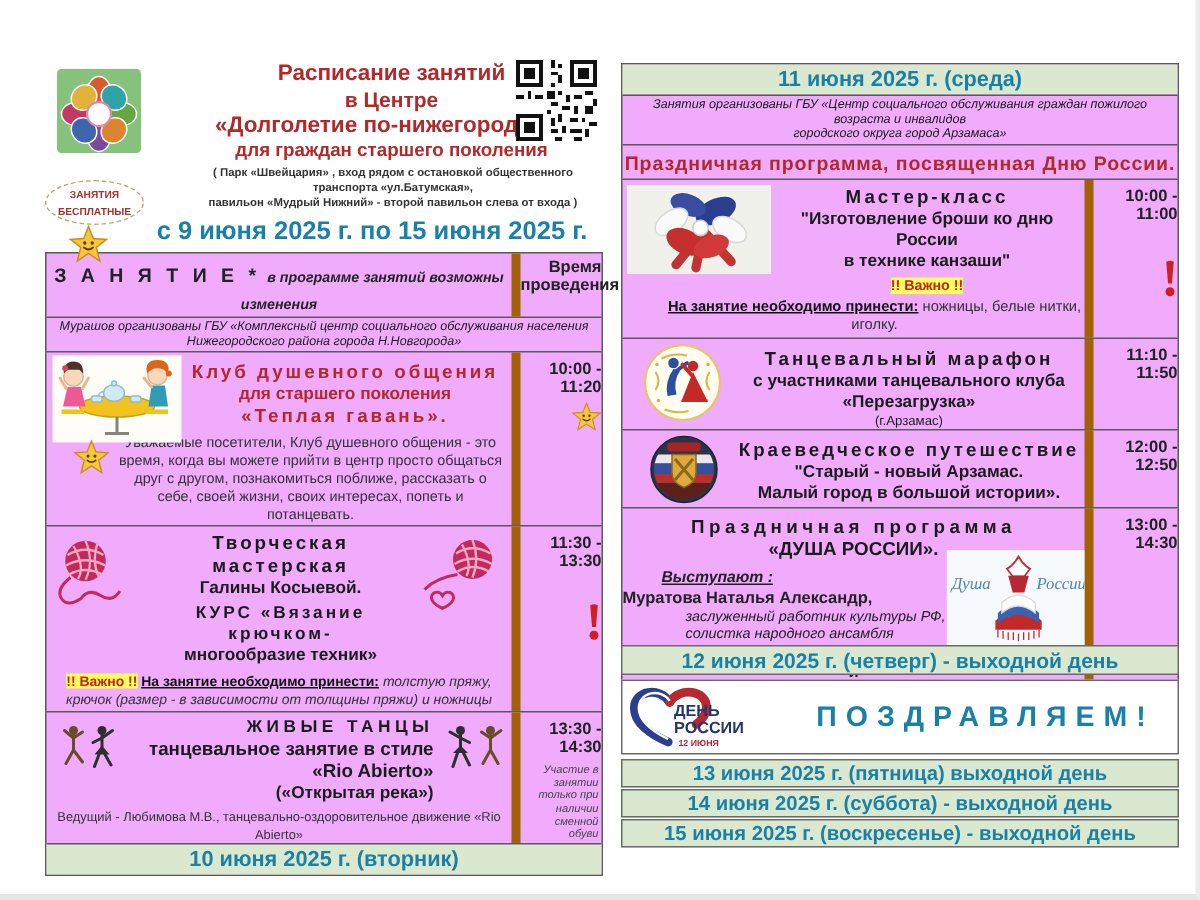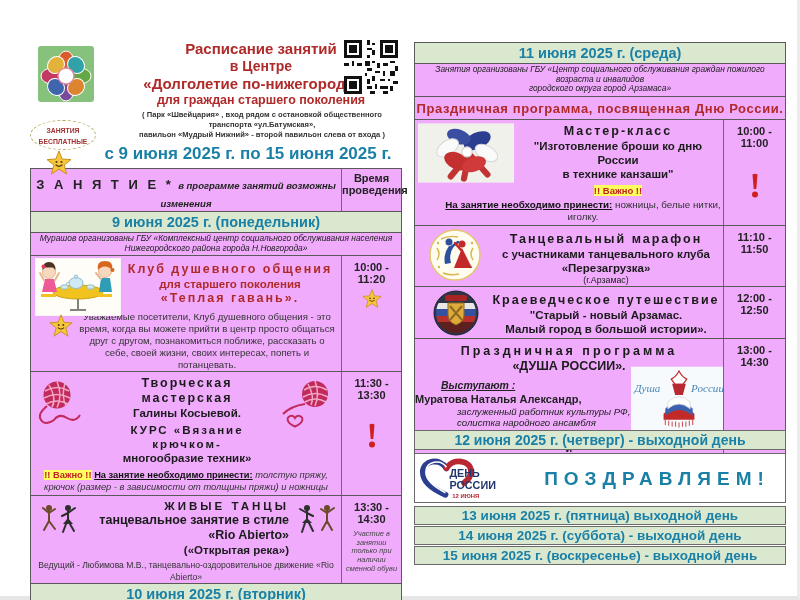--- a/index.html
+++ b/index.html
@@ -25,21 +25,21 @@
 
   
   .tbl{position:absolute;left:0;width:372px;border:1.5px solid #5a5a5a;background:#f0abfc;box-sizing:border-box;}
   .tbl-left{top:132px;}
   .tbl-right{top:0;}
   .trow{display:grid;border-top:1px solid #5a5a5a;}
   .trow:first-child{border-top:none;}
   .gl{grid-template-columns:1fr 60px;}
   .gr{grid-template-columns:1fr 62px;}
   .cmain{position:relative;box-sizing:border-box;overflow:hidden;}
-  .ctime{border-left:1px solid #a16207;text-align:center;font-weight:bold;font-size:11px;padding-top:5px;box-sizing:border-box;}
+  .ctime{border-left:6px solid #a16207;text-align:right;font-weight:bold;font-size:11px;padding-top:5px;box-sizing:border-box;}
   .thead .cmain{padding-top:6px;text-align:center;}
   .thead .ctime{font-size:11px;line-height:12px;padding-top:3px;}
   .act{font-weight:bold;font-size:13px;letter-spacing:3px;}
   .actnote{font-weight:bold;font-style:italic;font-size:9.5px;letter-spacing:0;}
   .band{background:#dbe8d0;border-top:1px solid #5a5a5a;color:#1a80a6;text-align:center;font-weight:bold;font-size:14.5px;padding:2px 0;line-height:16px;}
   .org{border-top:1px solid #5a5a5a;font-style:italic;text-align:center;font-size:8.4px;line-height:9.6px;padding:1px 2px 2px;color:#1b1b1b;}
   .holiday{border-top:1px solid #5a5a5a;color:#b02a2a;font-weight:bold;text-align:center;font-size:13px;letter-spacing:.6px;padding:4px 0 3px;}
   .rowttl{text-align:center;font-weight:bold;color:#1b1b1b;}
   .red{color:#b02a2a;}
   .sp2{letter-spacing:2px;}
@@ -128,21 +128,20 @@
         <div class="cmain" style="min-height:28px;">
           <span class="act">З А Н Я Т И Е *</span>
           <span class="actnote">в программе занятий возможны изменения</span>
         </div>
         <div class="ctime">
           <div>Время</div>
           <div>проведения</div>
         </div>
       </div>
 
-      <div class="band">9 июня 2025 г. (понедельник)</div>
       <div class="org">
         <div>Мурашов организованы  ГБУ «Комплексный центр социального обслуживания населения</div>
         <div>Нижегородского района города  Н.Новгорода»</div>
       </div>
 
       <div class="trow gl">
         <div class="cmain" style="min-height:100px;">
           <svg class="absimg" style="left:4px;top:2px;" width="86" height="58" viewBox="0 0 86 58">
             <rect width="86" height="58" fill="#fffdf8" stroke="#eee"></rect>
             <ellipse cx="43" cy="34" rx="25" ry="7" fill="#f2c21f" stroke="#caa114"></ellipse>

